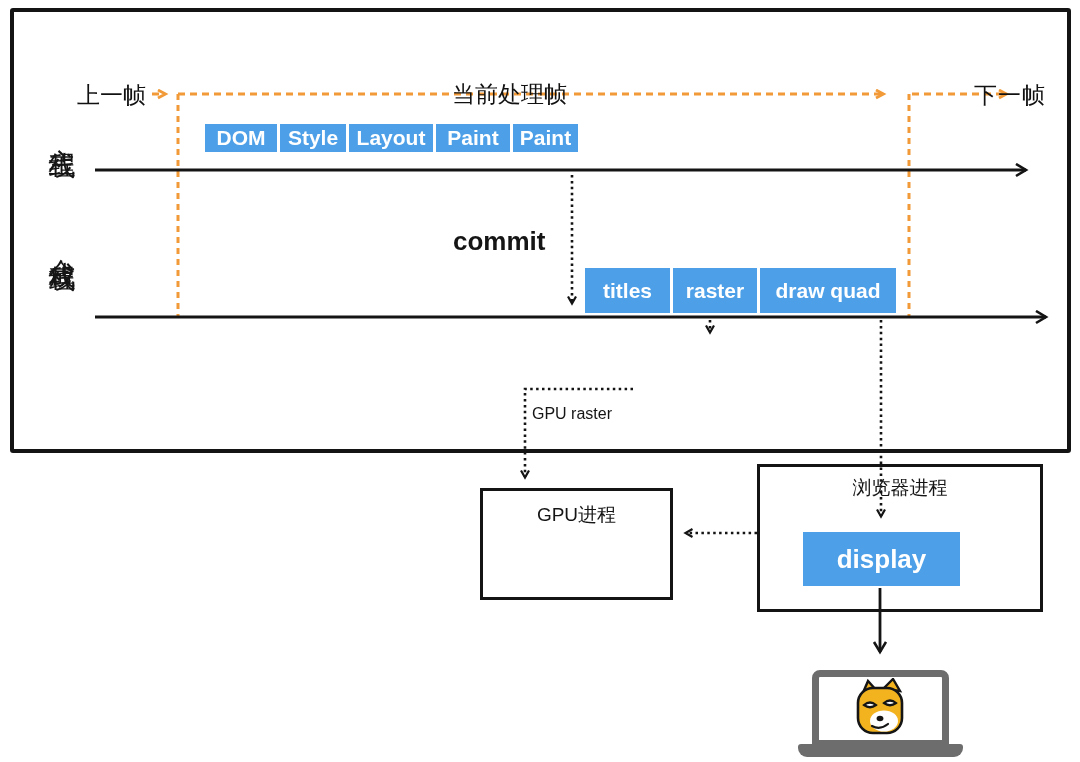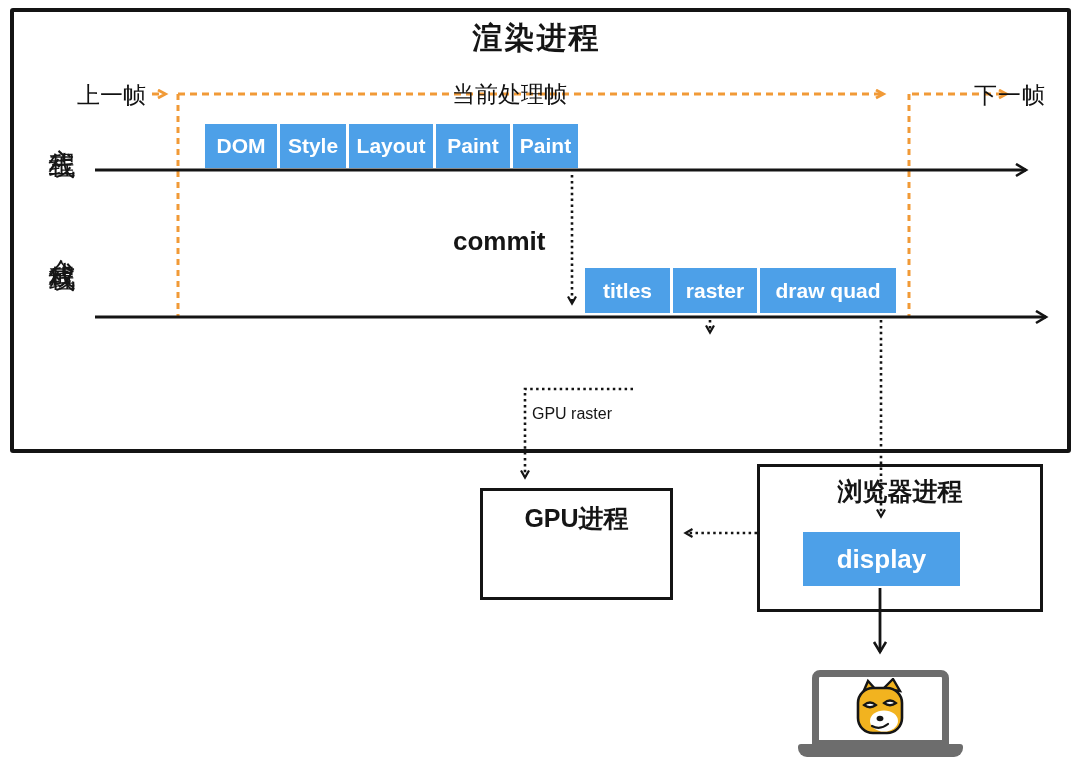--- a/index.html
+++ b/index.html
@@ -21,21 +21,21 @@
   .curr-frame{left:452px;top:79px;}
   .next-frame{left:974px;top:80px;letter-spacing:1px;}
 
   
   .thread-label{font-family:"Liberation Serif",serif;font-size:27px;writing-mode:vertical-rl;
                 text-orientation:upright;letter-spacing:3px;z-index:2;}
   .main-thread{left:44px;top:127px;}
   .compositor-thread{left:44px;top:237px;}
 
   
-  .task{position:absolute;height:44px;background:#4DA0E8;color:#fff;display:flex;
+  .task{position:absolute;height:28px;background:#4DA0E8;color:#fff;display:flex;
         align-items:center;justify-content:center;font-size:21px;font-weight:600;
         z-index:2;white-space:nowrap;}
   .t-dom{left:205px;top:124px;width:72px;}
   .t-style{left:280px;top:124px;width:66px;}
   .t-layout{left:349px;top:124px;width:84px;}
   .t-layer{left:436px;top:124px;width:74px;}
   .t-paint{left:513px;top:124px;width:65px;}
   .t-titles{left:585px;top:268px;width:85px;height:45px;}
   .t-raster{left:673px;top:268px;width:84px;height:45px;}
   .t-drawquad{left:760px;top:268px;width:136px;height:45px;}
@@ -49,21 +49,21 @@
 
   .gpu-raster{left:532px;top:405px;font-size:16px;z-index:2;}
 
   
   .proc{position:absolute;border:3.5px solid #141414;background:transparent;z-index:2;
         box-sizing:border-box;}
   .gpu-proc{left:480px;top:488px;width:193px;height:112px;}
   .gpu-proc .proc-label{margin-top:11px;}
   .browser-proc{left:757px;top:464px;width:286px;height:148px;}
   .browser-proc .proc-label{margin-top:8px;}
-  .proc-label{text-align:center;font-size:25px;font-weight:700;}
+  .proc-label{text-align:center;font-size:19px;font-weight:400;}
 
   .display{left:803px;top:532px;width:157px;height:54px;background:#4DA0E8;color:#fff;
            display:flex;align-items:center;justify-content:center;font-size:26px;
            font-weight:600;z-index:3;}
 
   
   .laptop-screen{left:812px;top:670px;width:137px;height:77px;border:7px solid #6D6D6D;
                  border-radius:8px 8px 3px 3px;background:#fff;box-sizing:border-box;z-index:2;}
   .laptop-base{left:798px;top:744px;width:165px;height:13px;background:#6D6D6D;
                border-radius:3px 3px 9px 9px;z-index:3;}
@@ -99,21 +99,20 @@
     <path d="M572,175 V303" stroke="#141414" stroke-width="2.6" stroke-dasharray="2.5 3.4" fill="none" marker-end="url(#vBlack)"></path>
     <path d="M710,320 V332" stroke="#141414" stroke-width="2.6" stroke-dasharray="2.5 3.4" fill="none" marker-end="url(#vBlack)"></path>
     <path d="M881,320 V516" stroke="#141414" stroke-width="2.6" stroke-dasharray="2.5 3.4" fill="none" marker-end="url(#vBlack)"></path>
     <path d="M633,389 L525,389 L525,477" stroke="#141414" stroke-width="2.6" stroke-dasharray="2.5 3.4" fill="none" marker-end="url(#vBlack)"></path>
     <path d="M757,533 H686" stroke="#141414" stroke-width="2.6" stroke-dasharray="2.5 3.4" fill="none" marker-end="url(#vBlack)"></path>
 
     <path d="M880,588 V652" stroke="#141414" stroke-width="2.8" fill="none" marker-end="url(#vBlackBig)"></path>
   </svg>
 
   <div class="abs render-box"></div>
-  <div class="abs title">渲染进程</div>
 
   <div class="abs frame-label prev-frame">上一帧</div>
   <div class="abs frame-label curr-frame">当前处理帧</div>
   <div class="abs frame-label next-frame">下一帧</div>
 
   <div class="abs thread-label main-thread">主线程</div>
   <div class="abs thread-label compositor-thread">合成线程</div>
 
   <div class="task t-dom">DOM</div>
   <div class="task t-style">Style</div>

